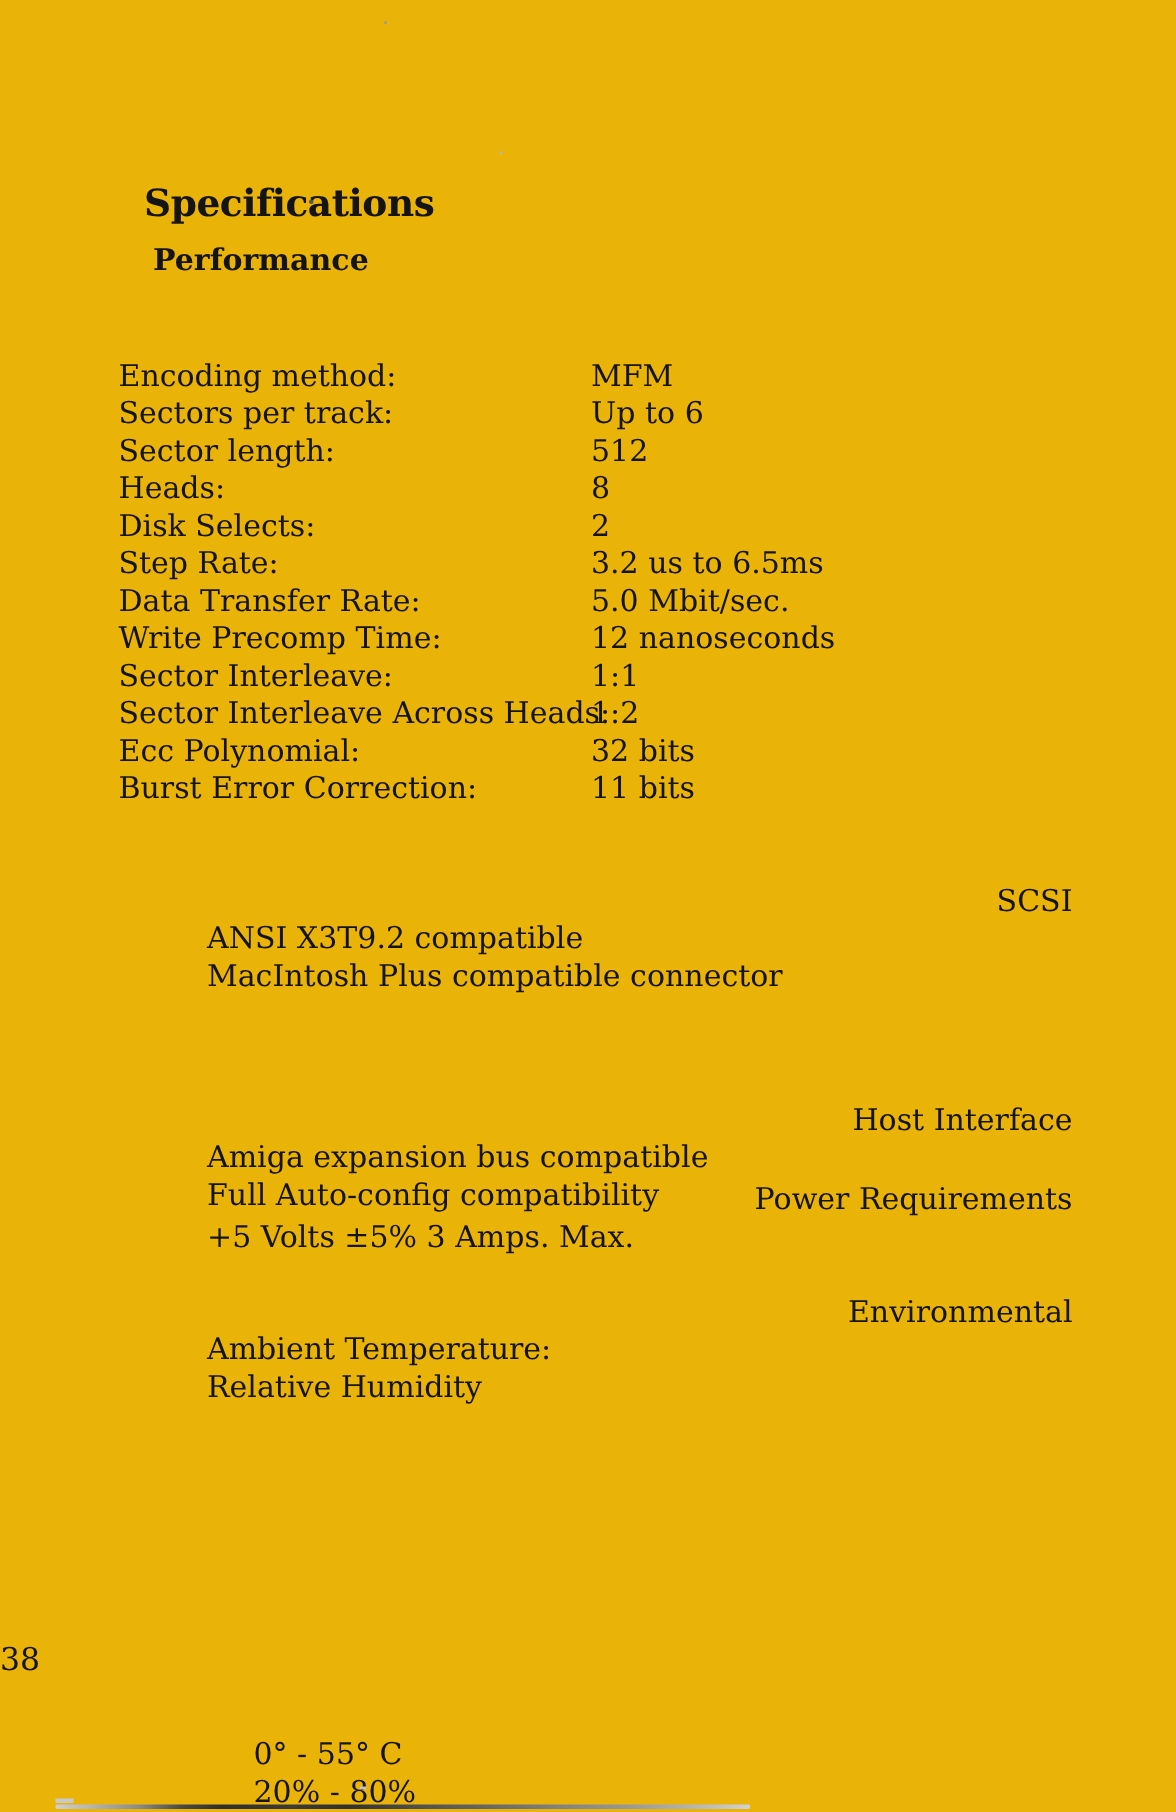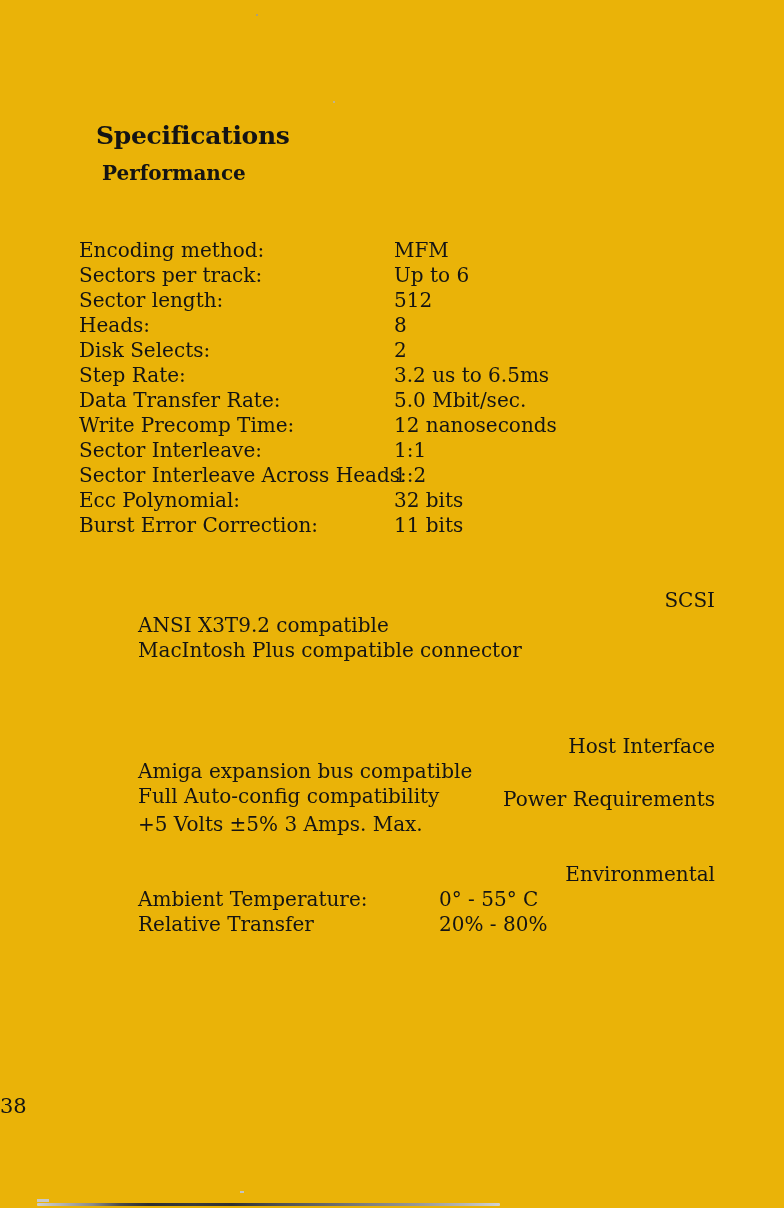--- a/index.html
+++ b/index.html
@@ -45,21 +45,21 @@
   .spec-row .value { flex: 1; }
   .section {
     position: absolute;
     left: 95px;
     width: 620px;
     font-size: 20px;
     line-height: 25px;
   }
   .section .heading { margin: 0; text-align: right; }
   .section .indent { padding-left: 43px; white-space: nowrap; }
-  .env-row { display: flex; padding-left: 43px; height: 25px; white-space: nowrap; }
+  .env-row { display: flex; padding-left: 43px; height: 25px; white-space: nowrap; flex-direction: column; }
   .env-row .label { width: 270px; flex: 0 0 270px; }
   .env-row .value { flex: 1; margin-left: 31px; }
   .sec-scsi { top: 588px; }
   .sec-host { top: 688px; margin-top: 46px; }
   .sec-power { top: 787px; }
   .sec-env  { top: 862px; }
   .page-number {
     position: absolute;
     left: 0;
     right: 0;
@@ -173,21 +173,21 @@
     <div class="indent">+5 Volts ±5% 3 Amps. Max.</div>
   </div>
 
   <div class="section sec-env">
     <div class="heading">Environmental</div>
     <div class="env-row">
       <span class="label">Ambient Temperature:</span>
       <span class="value">0° - 55° C</span>
     </div>
     <div class="env-row">
-      <span class="label">Relative Transfer</span>
+      <span class="label">Relative Humidity</span>
       <span class="value">20% - 80%</span>
     </div>
   </div>
 
   <div class="page-number">38</div>
 
   <div class="scan-blob"></div>
   <div class="scan-line"></div>
   <div class="speck speck-1"></div>
   <div class="speck speck-2"></div>

